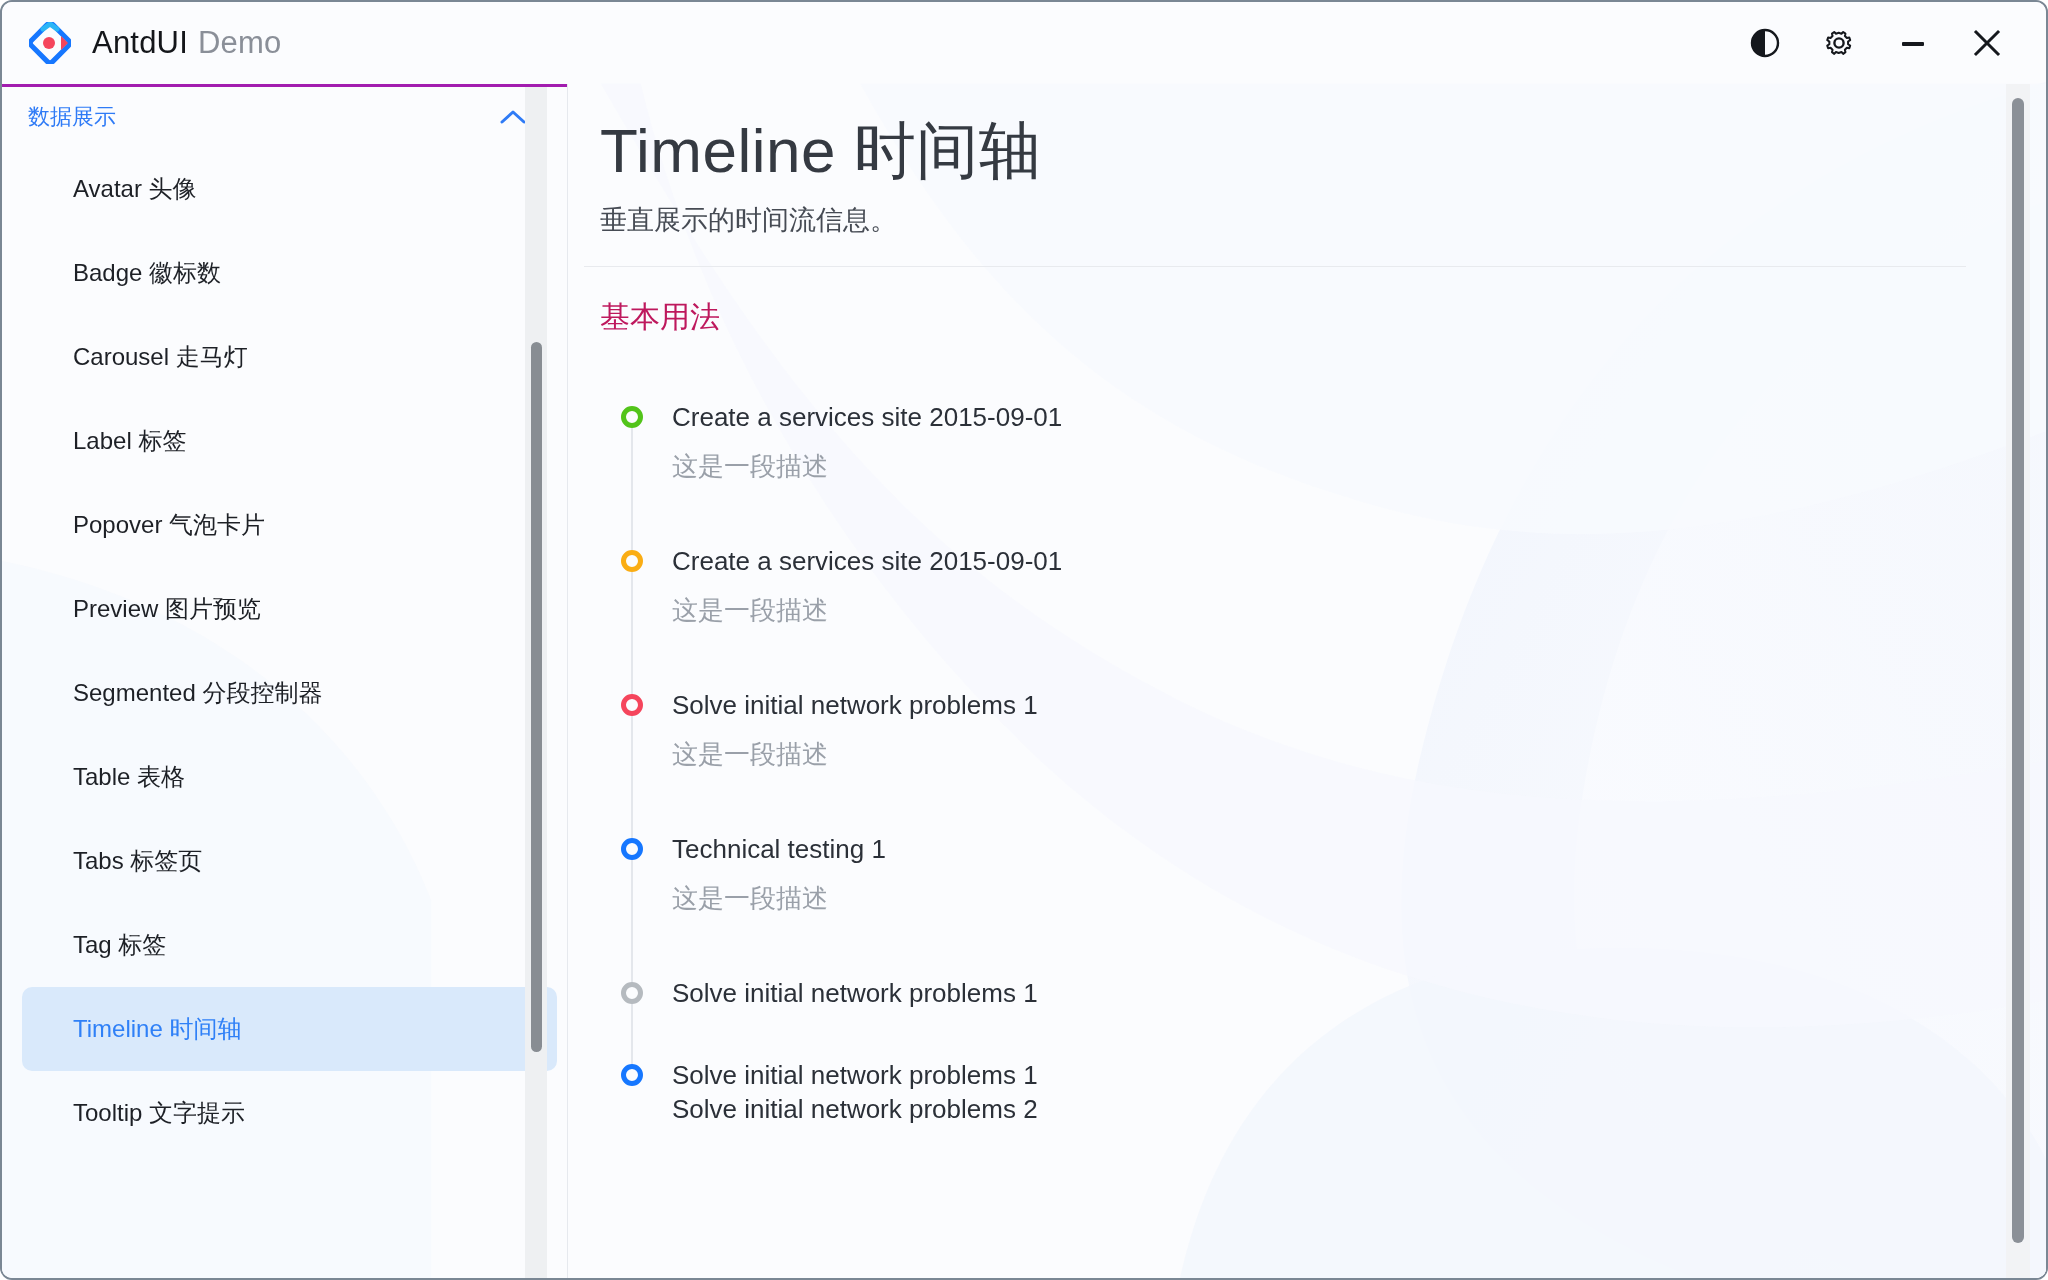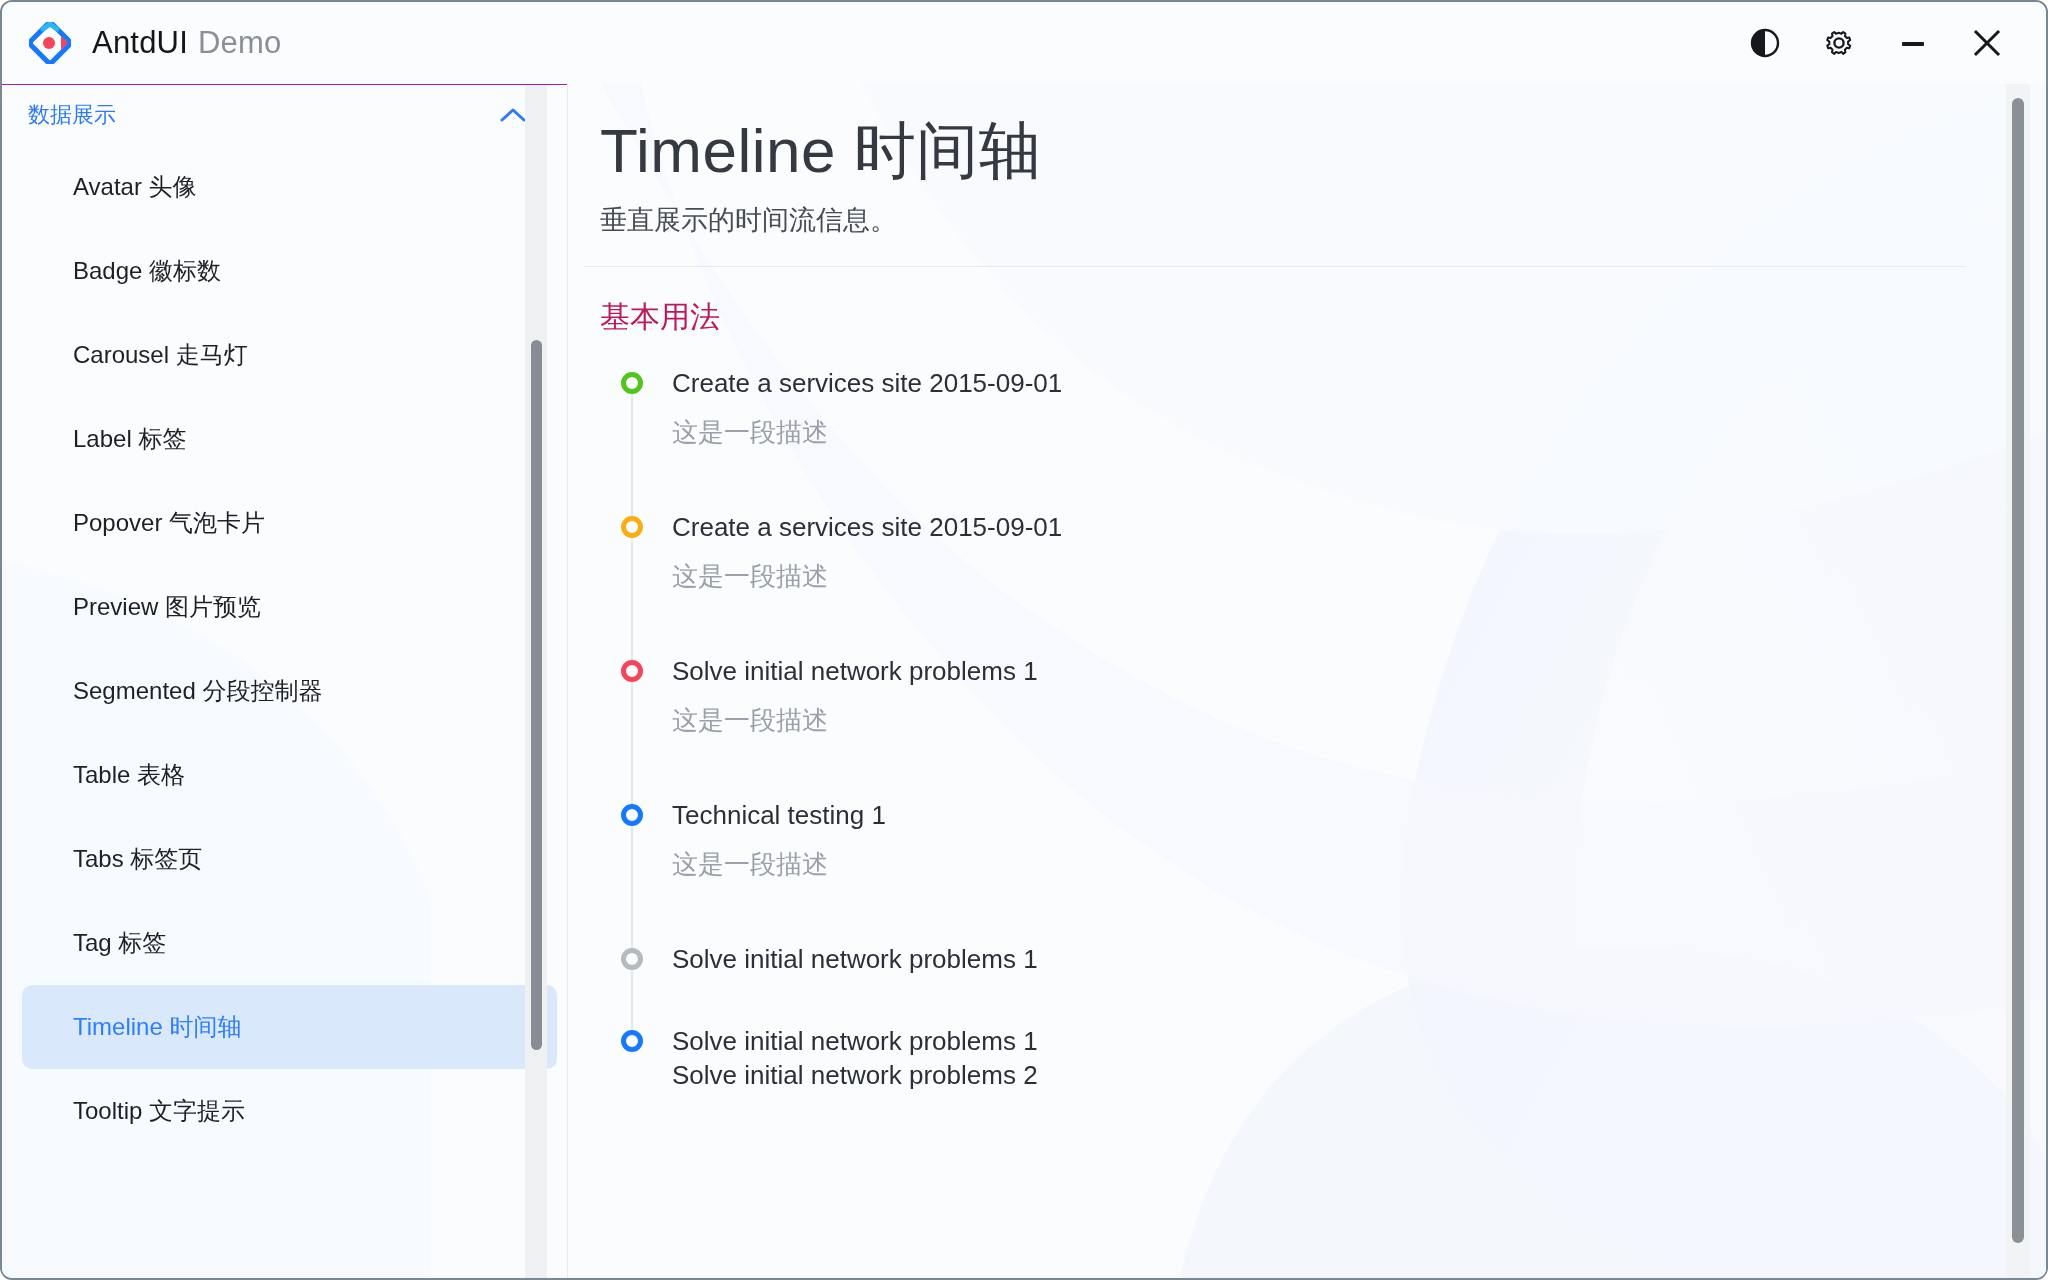--- a/index.html
+++ b/index.html
@@ -69,21 +69,21 @@
   .win-btn:last-child { margin-right: 22px; }
   .win-btn svg { display: block; }
 
   
   #sidebar {
     position: absolute;
     top: 82px; left: 0;
     width: 565px;
     bottom: 0;
     z-index: 4;
-    border-top: 1px solid #a21caf;
+    border-top: 3px solid #a21caf;
   }
   #sidebar-inner {
     position: absolute;
     inset: 0;
     padding: 0 0 0 0;
   }
   #group-header {
     display: flex;
     align-items: center;
     height: 60px;
@@ -175,21 +175,21 @@
   #section-title {
     margin-top: 30px;
     font-size: 30px;
     color: #be185d;
     padding-left: 16px;
   }
 
   
   #timeline {
     position: relative;
-    margin: 28px 0 0 26px;
+    margin: 62px 0 0 26px;
     padding-left: 0;
   }
   .tl-item {
     position: relative;
     display: flex;
     padding-left: 62px;
     min-height: 44px;
   }
   .tl-dot {
     position: absolute;

